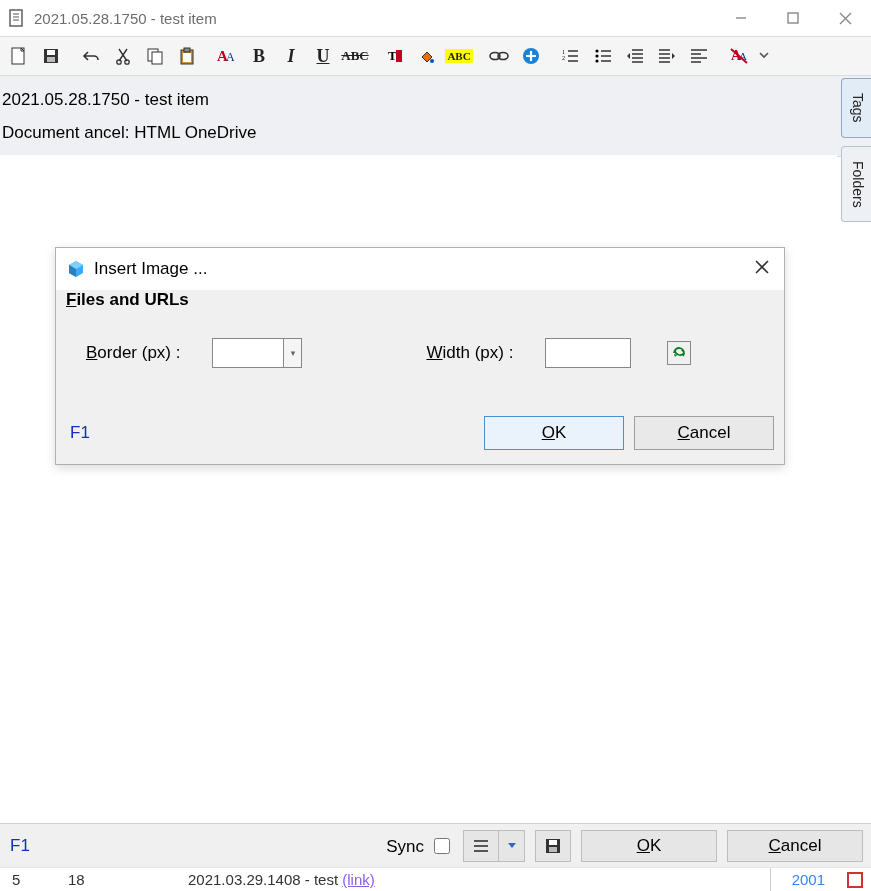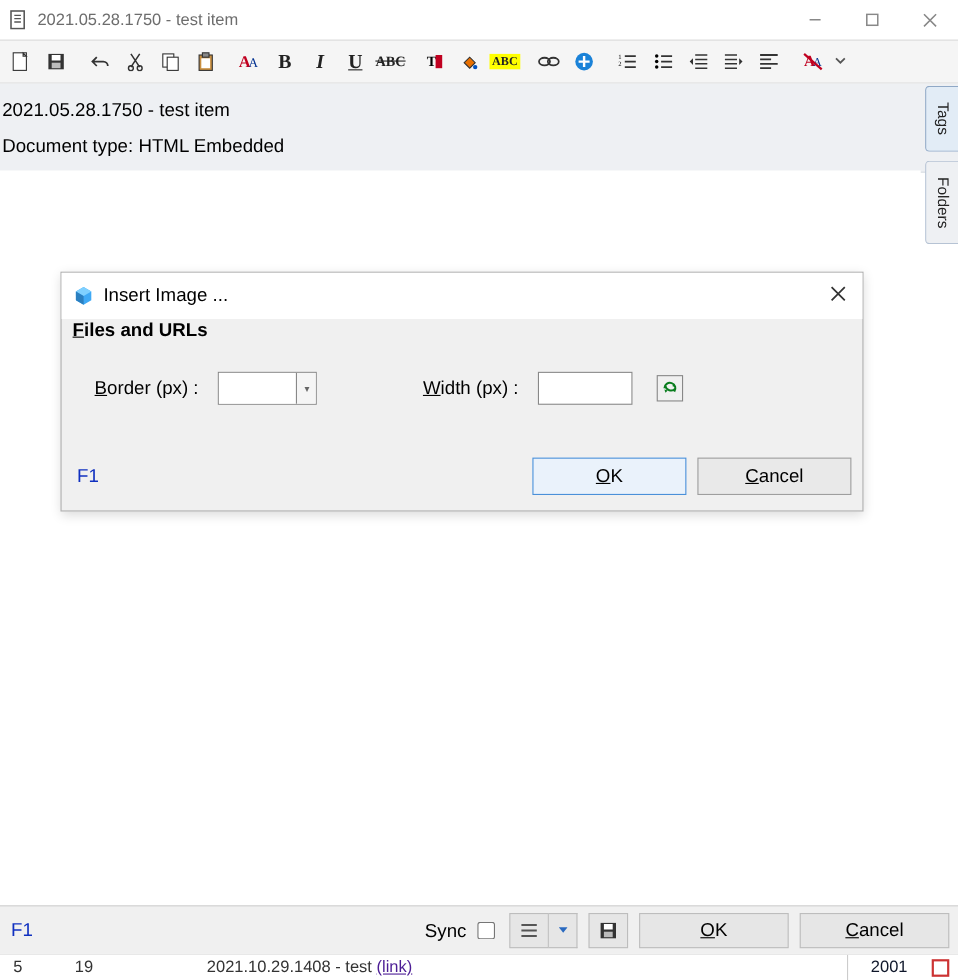--- a/index.html
+++ b/index.html
@@ -139,21 +139,21 @@
     padding: 4px 6px;
     font-size: 17px;
     font-family: inherit;
     resize: none;
     outline: none;
   }
   .ta-scroll { position:absolute; right:2px; top:4px; bottom:4px; width:16px; display:flex; flex-direction:column; justify-content:space-between; color:#888; font-size:10px;}
   .dlg-row2 {
     display: flex;
     align-items: center;
-    gap: 18px;
+    gap: 32px;
     padding: 24px 20px 0 20px;
     font-size: 17px;
   }
   .dlg-row2 .spacer { width: 60px; }
   .combo {
     display:flex; align-items:stretch;
     border:1px solid #888; background:#fff; height:30px;
   }
   .combo input { border:none; width:70px; padding:0 4px; font-size:15px; outline:none;}
   .combo .drop { width:18px; border-left:1px solid #888; display:flex; align-items:center; justify-content:center; font-size:9px; color:#666; background:#f5f5f5;}
@@ -208,22 +208,22 @@
   
   .peekrow {
     position:absolute; left:0; right:0; bottom:0; height:24px;
     background:#fff; border-top:1px solid #e3e3e3;
     display:flex; align-items:center; font-size:15px;
     padding: 0 8px; color:#333; overflow:hidden;
   }
   .peekrow .c1 { width:60px; padding-left:4px;}
   .peekrow .c2 { width:120px; text-align:left;}
   .peekrow .c3 { flex:1; }
-  .peekrow .link { color:#4c1d95; text-decoration:underline; }
-  .peekrow .yr { margin-left:auto; margin-right:10px; color:#0f172a;}
+  .peekrow .link { color:#8b5cf6; text-decoration:underline; }
+  .peekrow .yr { margin-left:auto; margin-right:10px; color:#3b82f6;}
   .peekrow .box { width:16px; height:16px; border:2px solid #c33; margin-left:12px;}
   
   u.acc { text-decoration: underline; }
 </style>
 </head>
 <body>
 
 <div class="titlebar">
   <span class="doc-icon">
     <svg width="16" height="18" viewBox="0 0 16 18">
@@ -373,22 +373,22 @@
   <div class="tbtn" style="width:16px;">
       <svg width="10" height="14">
         <path d="M1 4l4 4 4-4" fill="none" stroke="#555" stroke-width="1.6"></path>
       </svg>
     </div>
 </div>
 
 <div class="infostrip">
   <div class="row1">2021.05.28.1750 - test item</div>
   <div class="row2">
-    <span>Document type:</span>
-    <span>HTML Embedded</span>
+    <span>Document ancel:</span>
+    <span>HTML OneDrive</span>
   </div>
 </div>
 
 <div class="sidetabs">
   <div class="sidetab active">Tags</div>
   <div class="sidetab">Folders</div>
 </div>
 
 <div class="content"></div>
 
@@ -471,20 +471,20 @@
       <span>K</span>
     </div>
   <div class="mainbtn">
       <u class="acc">C</u>
       <span>ancel</span>
     </div>
 </div>
 
 <div class="peekrow">
   <span class="c1">5</span>
-  <span class="c2">19</span>
+  <span class="c2">18</span>
   <span class="c3">
-    <span>2021.10.29.1408 - test </span><span class="link">(link)</span>
+    <span>2021.03.29.1408 - test </span><span class="link">(link)</span>
   </span>
   <span style="width:16px;border-left:1px solid #ccc;height:100%;margin:0 6px;"></span>
   <span class="yr">2001</span>
   <span class="box"></span>
 </div>
 
 </body></html>

